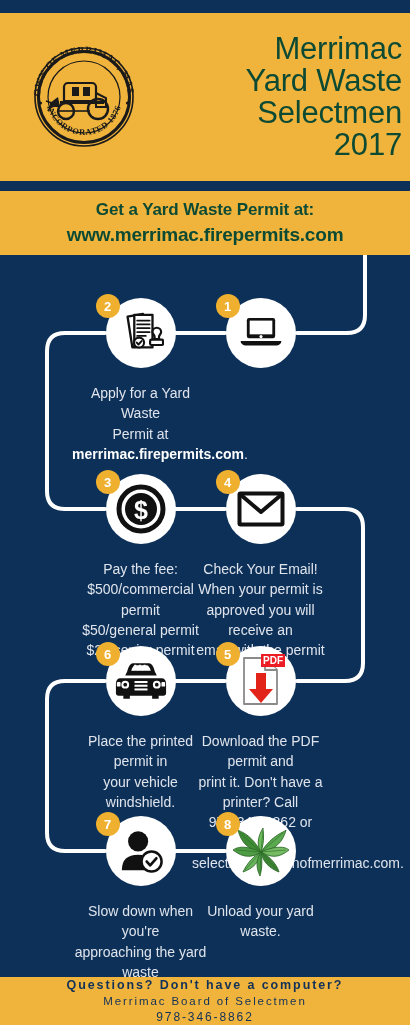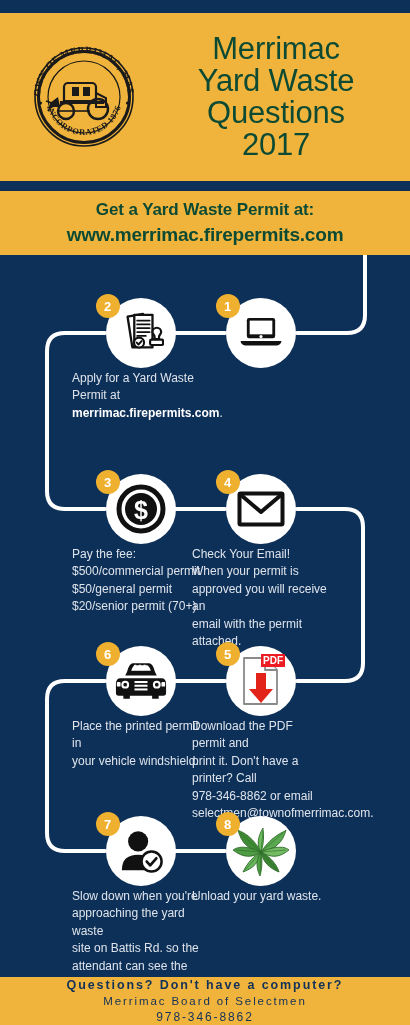--- a/index.html
+++ b/index.html
@@ -42,21 +42,21 @@
   .header-title {
     position: absolute;
     left: 150px;
     right: 8px;
     top: 50%;
     transform: translateY(-50%);
     color: #0d4a34;
     font-size: 31px;
     line-height: 1.03;
     font-weight: 500;
-    text-align: center;
+    text-align: right;
     letter-spacing: -0.2px;
   }
   .header-title span { display: block; }
 
   
   .subtitle-band {
     position: absolute;
     left: 0; right: 0;
     top: 191px;
     height: 64px;
@@ -122,24 +122,25 @@
     color: #ffffff;
     font-size: 13px;
     font-weight: bold;
     display: flex;
     align-items: center;
     justify-content: center;
     line-height: 1;
     z-index: 3;
   }
   .caption {
-    margin-top: 2px;
+    margin-top: 15px;
     color: #dfe4ec;
-    font-size: 12px;
+    font-size: 14px;
     line-height: 1.45;
+    text-align: center;
     padding: 0 4px;
   }
   .caption b { font-weight: bold; color: #ffffff; }
 
   
   .footer-band {
     position: absolute;
     left: 0; right: 0;
     bottom: 0;
     height: 48px;
@@ -202,21 +203,21 @@
           <circle cx="70" cy="68" r="10" fill="none" stroke="#1a1a1a" stroke-width="2.4"></circle>
           <path d="M28 64 q-6 2 -8 6" stroke="#1a1a1a" stroke-width="1.8" fill="none"></path>
           <path d="M24 62 l-6 -2" stroke="#1a1a1a" stroke-width="1.6"></path>
           <path d="M30 70 h32" stroke="#1a1a1a" stroke-width="1.6"></path>
         </g>
       </svg>
     </div>
     <div class="header-title">
       <span>Merrimac</span>
       <span>Yard Waste</span>
-      <span>Questions</span>
+      <span>Selectmen</span>
       <span>2017</span>
     </div>
   </div>
 
   <div class="subtitle-band">
     <div class="sub-line1">Get a Yard Waste Permit at:</div>
     <div class="sub-line2">www.merrimac.firepermits.com</div>
   </div>
 
   <div class="flow">

